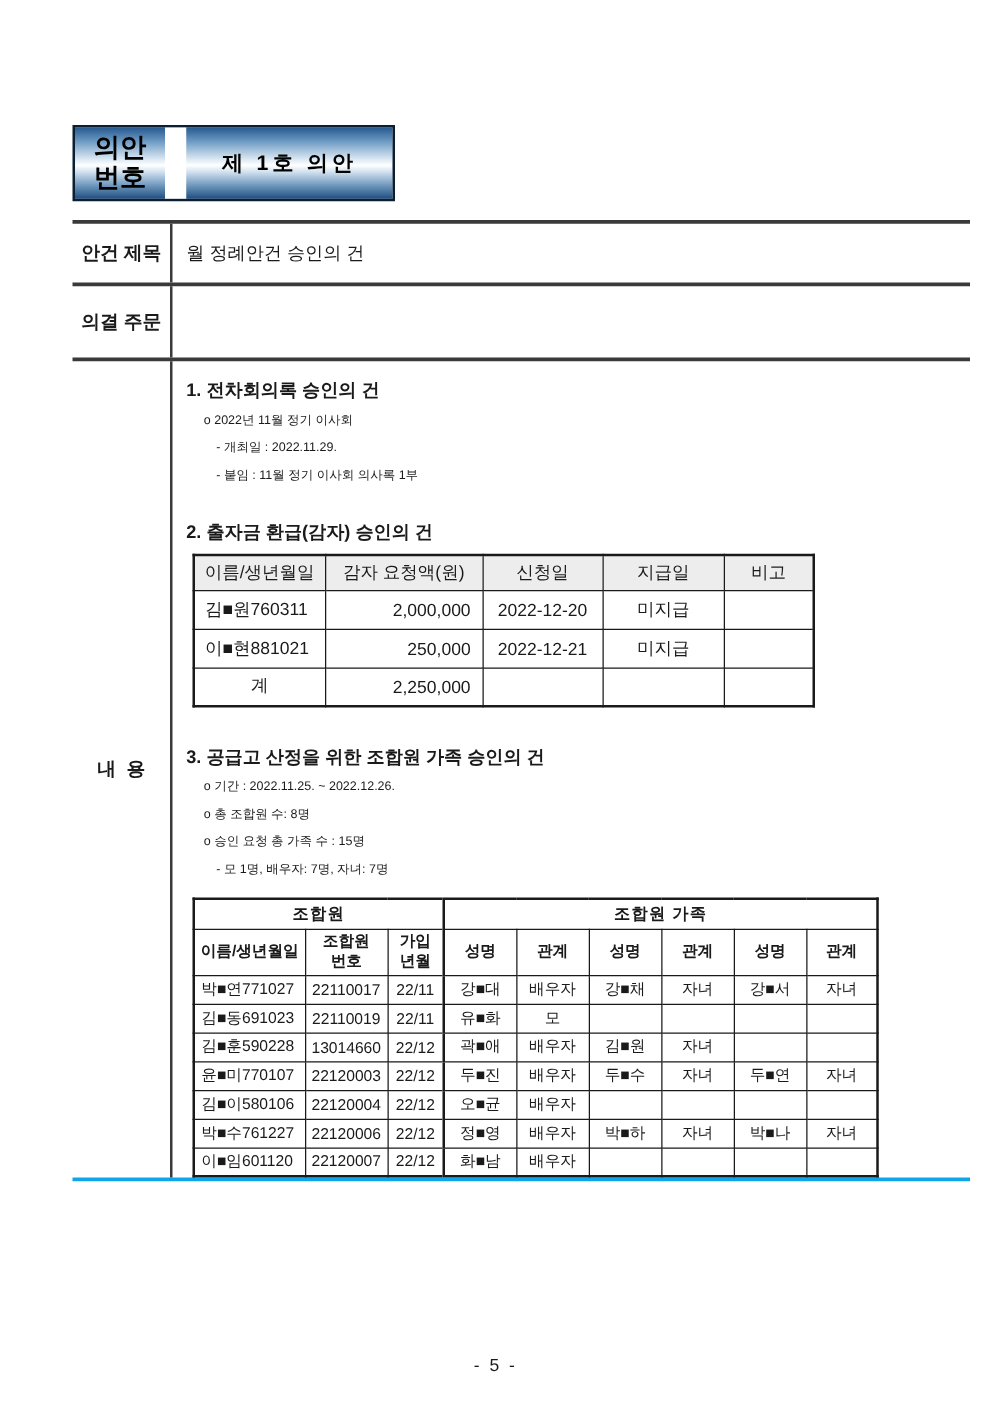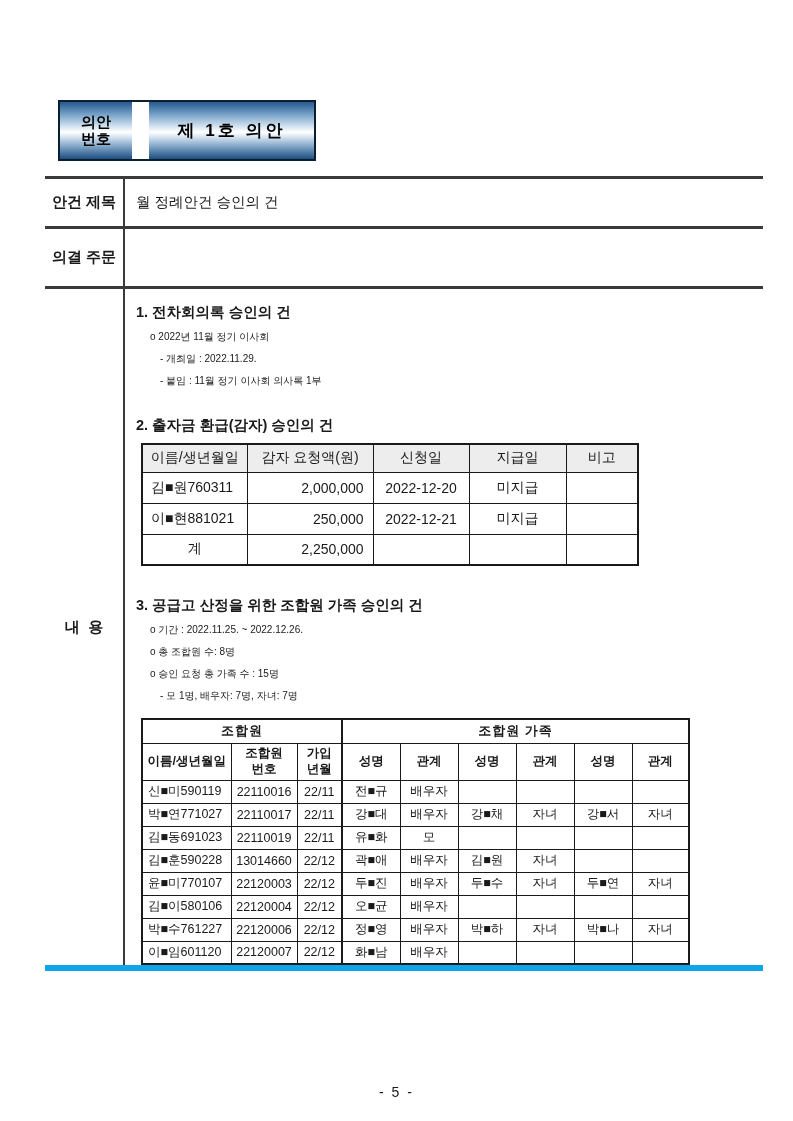--- a/index.html
+++ b/index.html
@@ -20,34 +20,34 @@
     width: 258px; height: 61px;
     border: 2px solid #0b1f33;
     background: linear-gradient(to bottom,
       #26598f 0%, #6f9cc4 20%, #d9e6f2 44%, #ffffff 53%,
       #d3e2f0 62%, #7fa4c6 78%, #1d4e82 100%);
     display: flex; align-items: stretch;
   }
   .agenda-label {
     flex: 0 0 72px;
     display: flex; flex-direction: column; justify-content: center; align-items: center;
-    font-weight: bold; font-size: 15px; line-height: 1.12; color: #000;
+    font-weight: bold; font-size: 21px; line-height: 1.12; color: #000;
   }
   .agenda-gap { flex: 0 0 17px; background: #ffffff; height: 100%; }
   .agenda-title {
     flex: 1 1 auto;
     display: flex; align-items: center; justify-content: center;
     font-weight: bold; font-size: 17px; letter-spacing: 3px; color: #000;
   }
 
   
   .meta {
-    position: absolute; left: 45px; top: 176px;
+    position: absolute; left: 58px; top: 176px;
     width: 718px;
-    border-bottom: 6px solid #0ea5e9;
+    border-bottom: 3px solid #0ea5e9;
   }
   .meta-row { display: grid; grid-template-columns: 80px 1fr; border-top: 3px solid #3a3a3a; }
   .meta-label {
     border-right: 2px solid #3a3a3a;
     display: flex; align-items: center; justify-content: center;
     font-weight: bold; font-size: 15px; white-space: pre; text-align: center;
   }
   .meta-value { font-size: 14.5px; }
   .row-title  { min-height: 50px; }
   .row-title .meta-value { display: flex; align-items: center; padding-left: 11px; }
@@ -200,31 +200,20 @@
               <th class="thickl">성명</th>
               <th>관계</th>
               <th>성명</th>
               <th>관계</th>
               <th>성명</th>
               <th>관계</th>
             </tr>
           </thead>
           <tbody>
 
-              <tr>
-                <td class="tl">신■미590119</td>
-                <td class="tc">22110016</td>
-                <td class="tc">22/11</td>
-                <td class="tc thickl">전■규</td>
-                <td class="tc">배우자</td>
-                <td class="tc"></td>
-                <td class="tc"></td>
-                <td class="tc"></td>
-                <td class="tc"></td>
-              </tr>
 
               <tr>
                 <td class="tl">박■연771027</td>
                 <td class="tc">22110017</td>
                 <td class="tc">22/11</td>
                 <td class="tc thickl">강■대</td>
                 <td class="tc">배우자</td>
                 <td class="tc">강■채</td>
                 <td class="tc">자녀</td>
                 <td class="tc">강■서</td>

